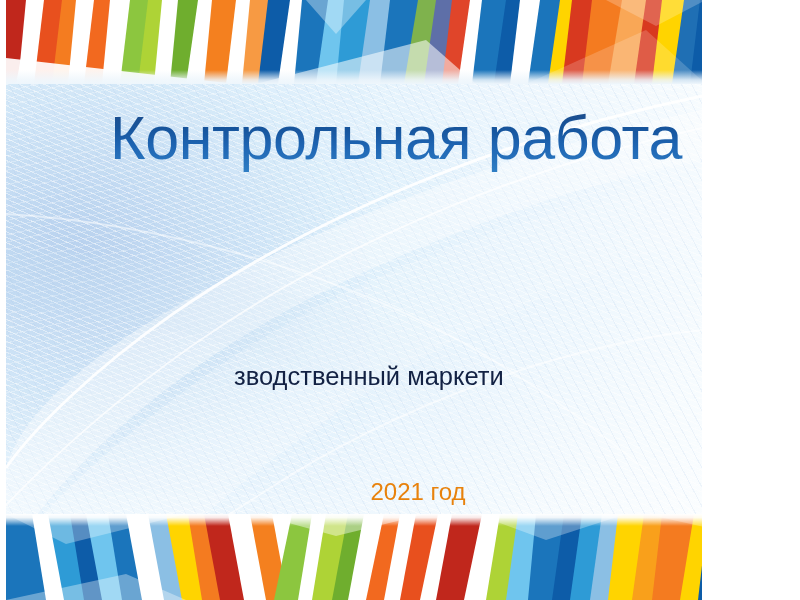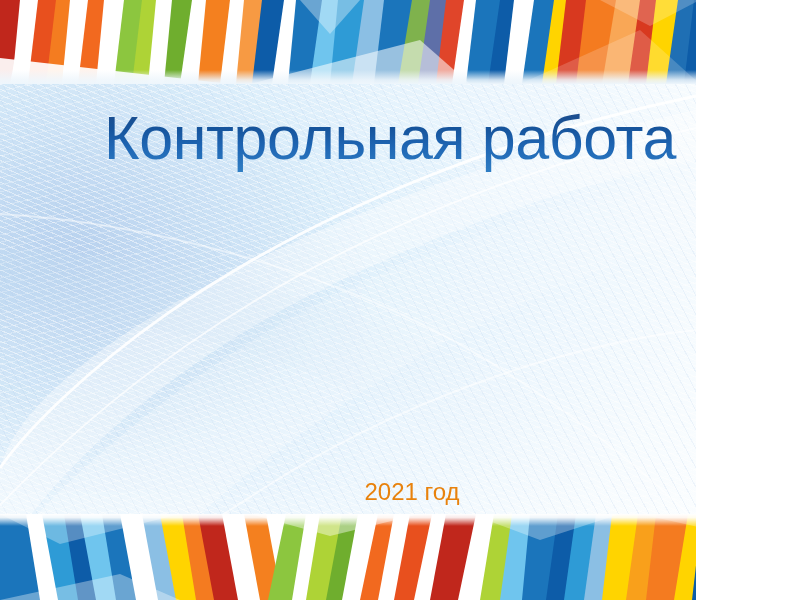--- a/index.html
+++ b/index.html
@@ -12,20 +12,21 @@
     font-family: "Liberation Sans", sans-serif;
   }
 
   
   .slide {
     position: relative;
     width: 696px;
     height: 600px;
     overflow: hidden;
     background: #eef6fc;
+    margin-left: 6px;
   }
 
   
   .bg-base {
     position: absolute;
     inset: 0;
     background:
       radial-gradient(130% 95% at 8% 38%, #cfe6f7 0%, #dcefFB 28%, #eaf5fd 52%, #f6fbfe 74%, #ffffff 100%),
       linear-gradient(180deg, #e3f1fb 0%, #d8ecfa 30%, #e9f5fd 62%, #f8fcfe 86%, #ffffff 100%);
   }
@@ -282,19 +283,20 @@
       <polygon points="470,0 620,0 540,26" fill="#ffffff" opacity="0.30"></polygon>
       <polygon points="640,0 800,0 720,18" fill="#ffffff" opacity="0.25"></polygon>
       <polygon points="0,86 120,60 180,86" fill="#ffffff" opacity="0.35"></polygon>
     </svg>
     <div class="band-fade-bottom"></div>
   </div>
 
   <div class="title">Контрольная работа</div>
 
   <div class="subtitle">
+    <span class="line">зводственный маркети</span>
     
     
   </div>
 
   <div class="year">2021 год</div>
 
 </div>
 
 </body></html>

